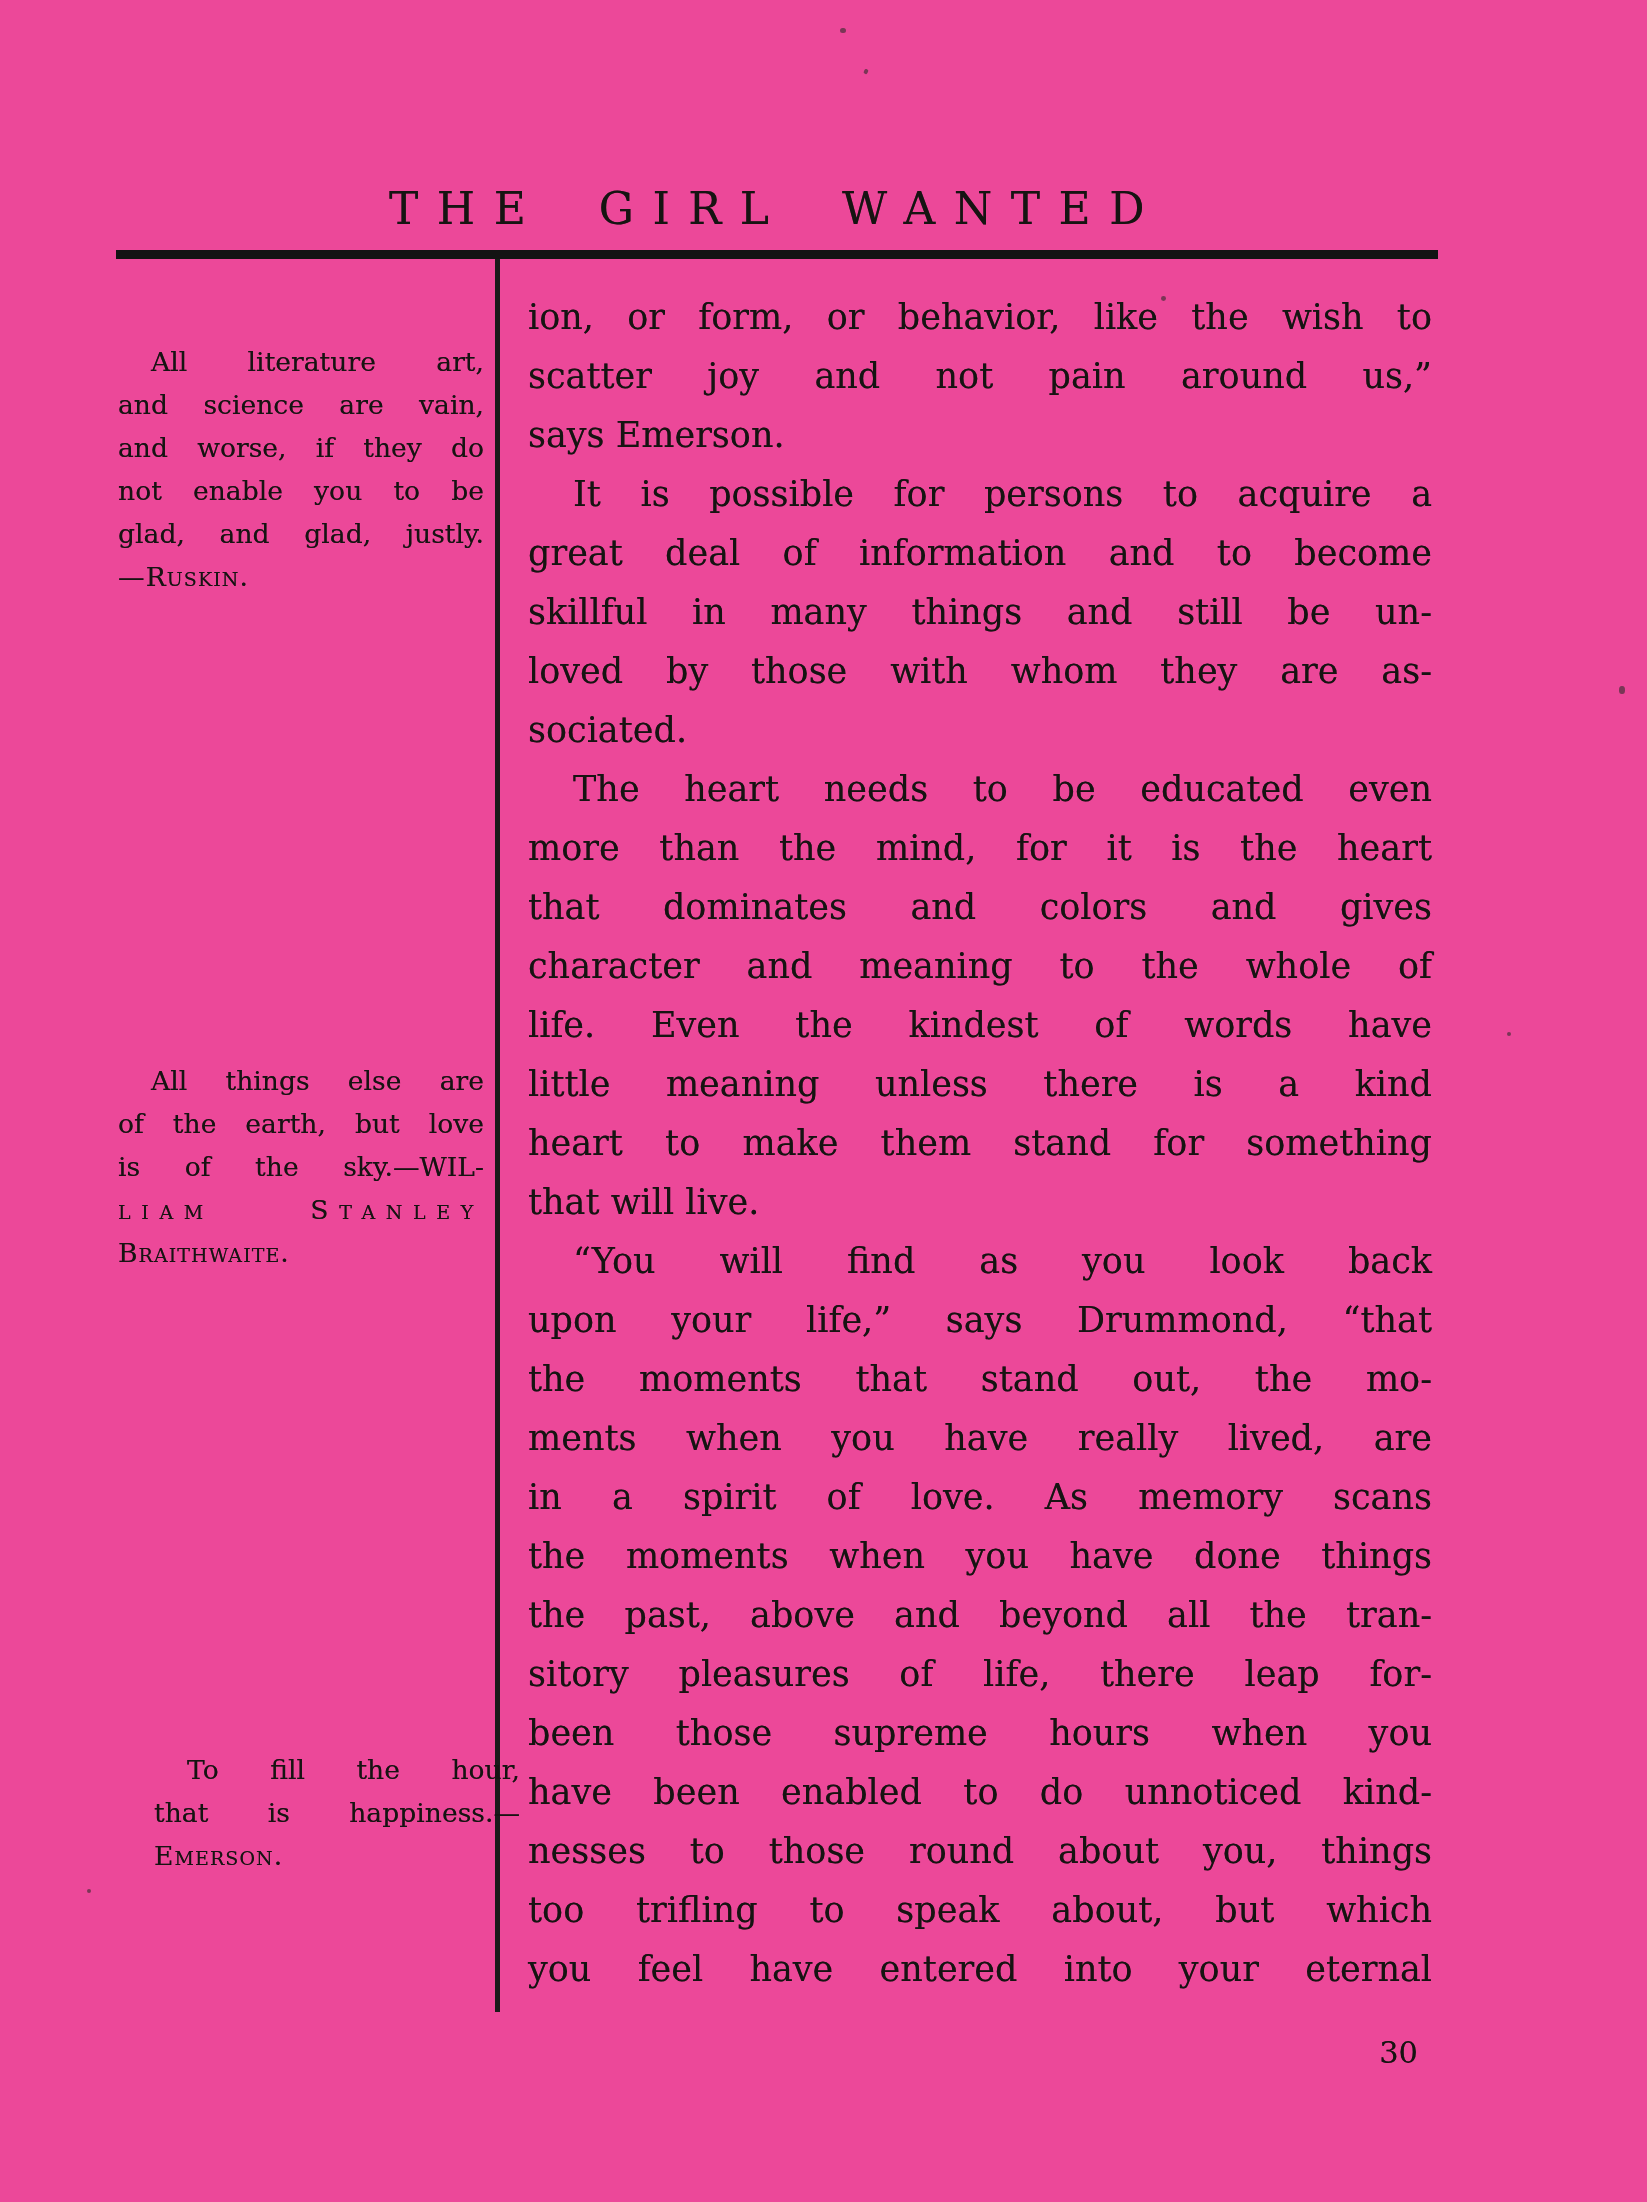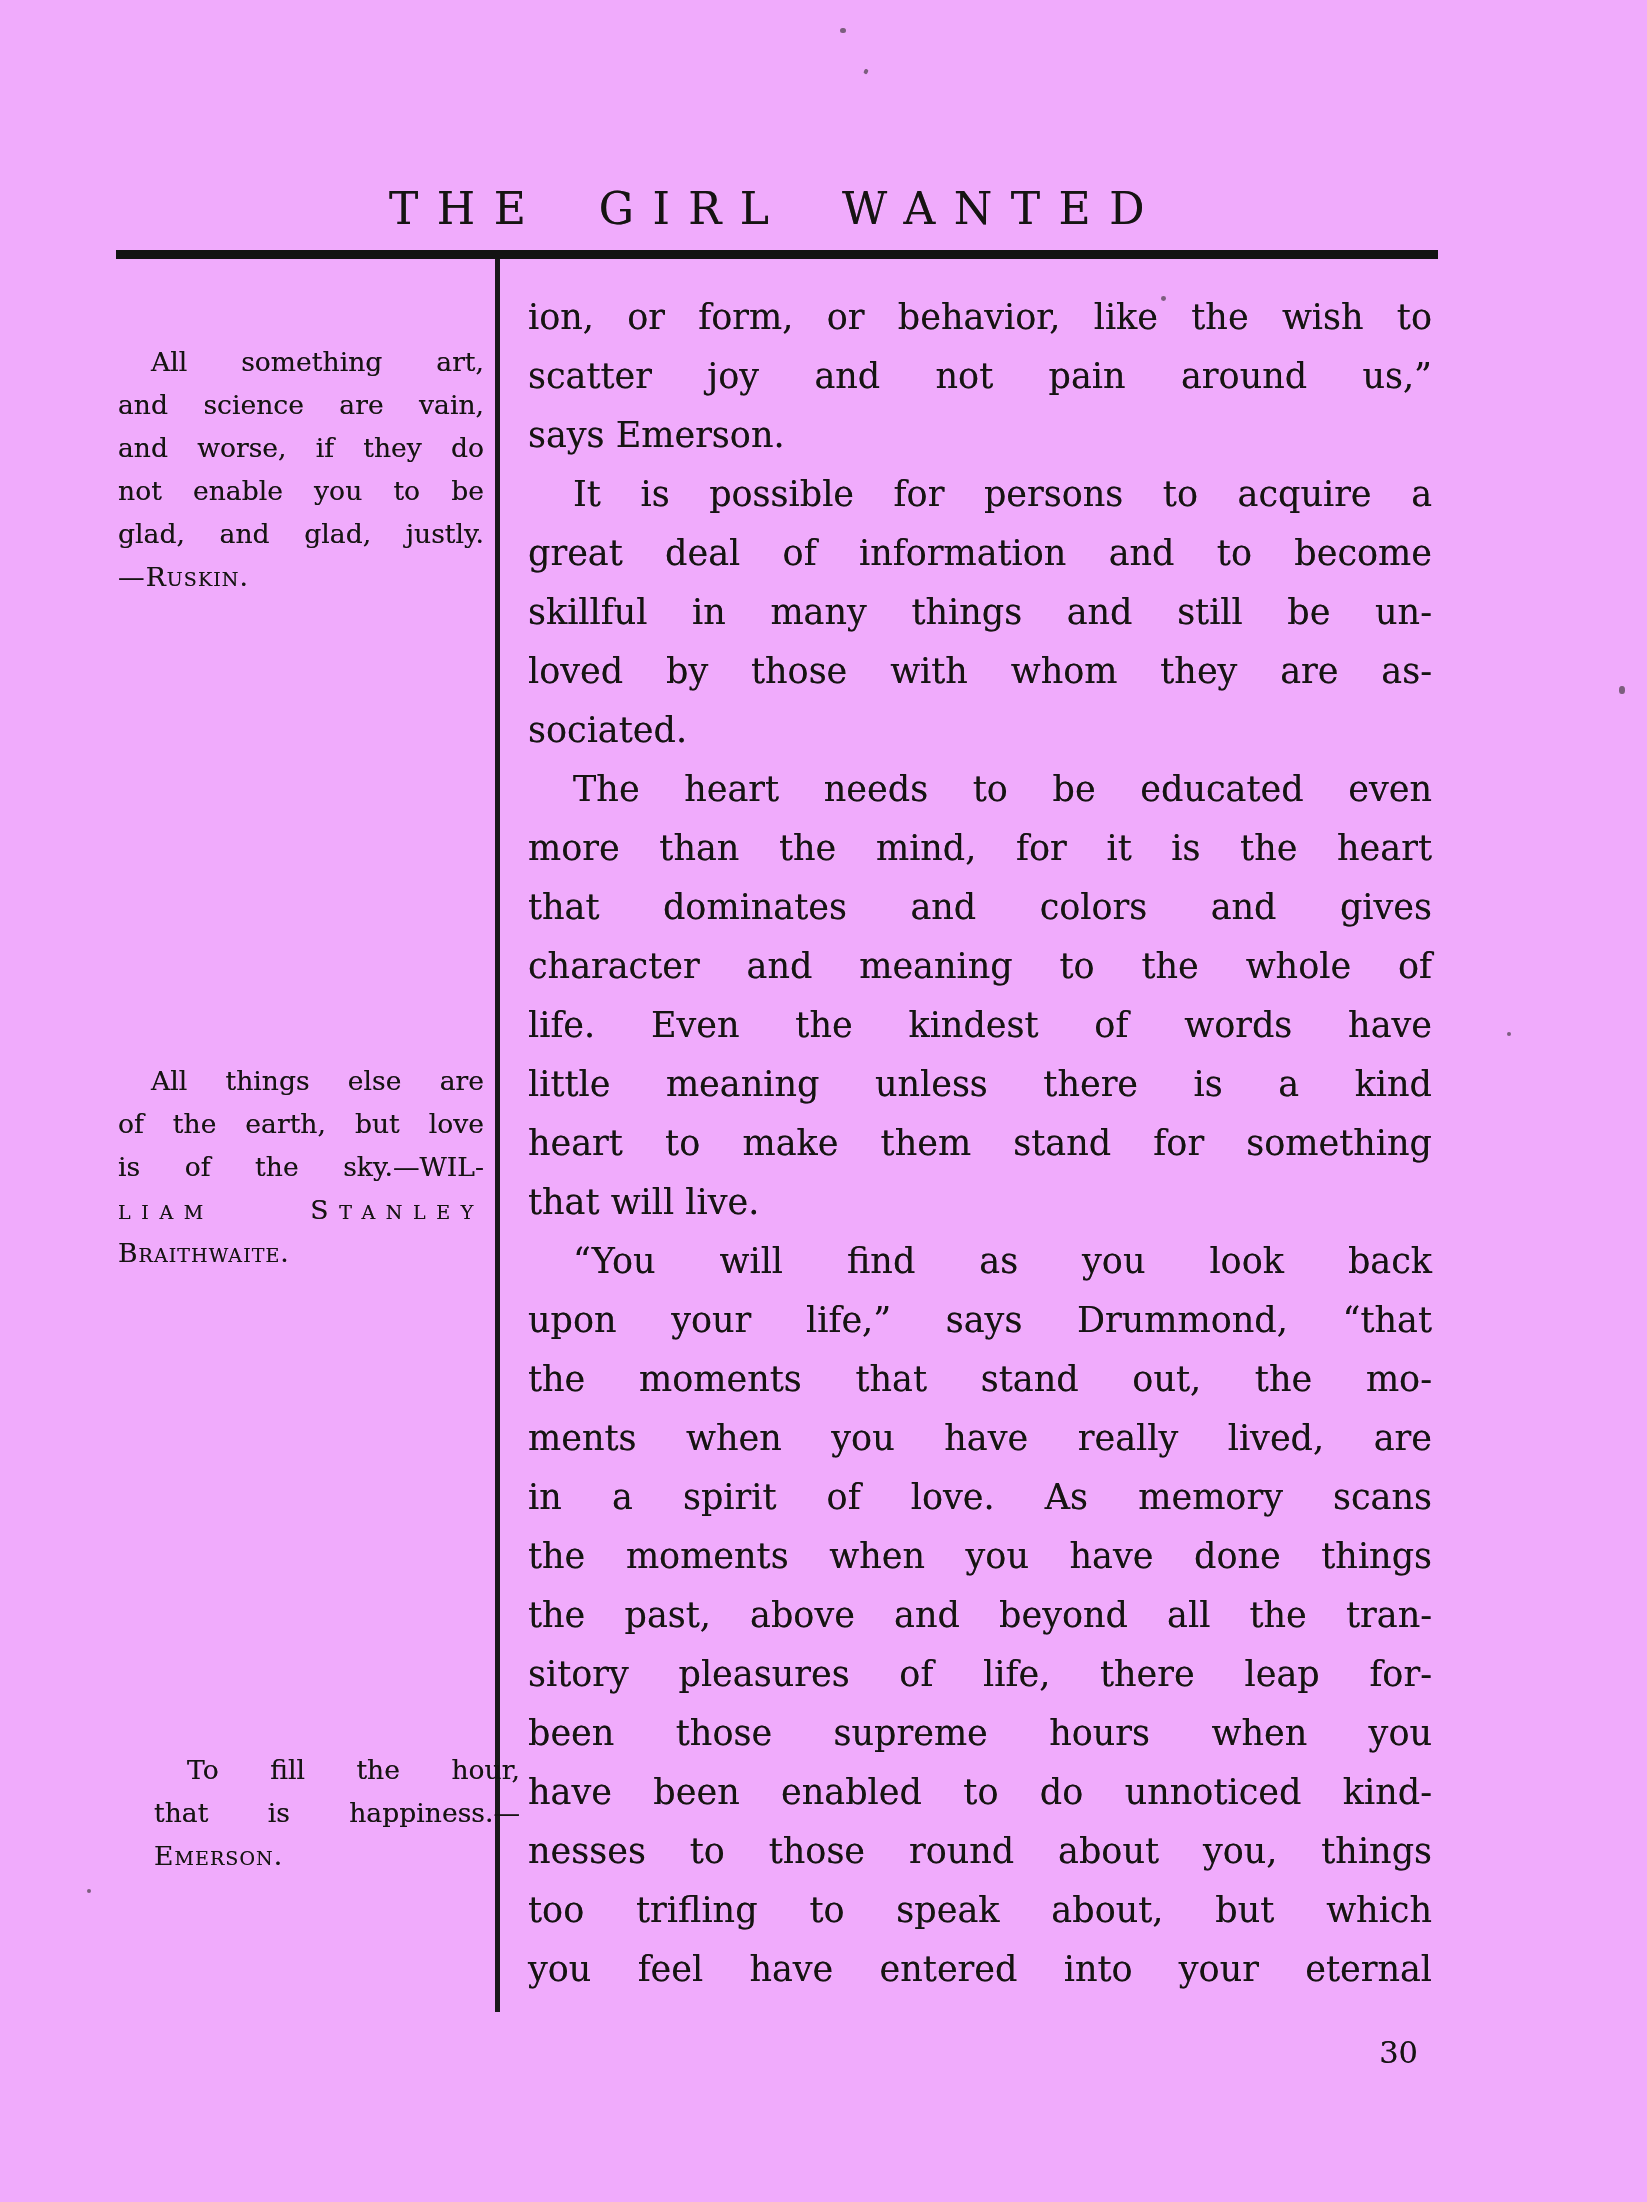--- a/index.html
+++ b/index.html
@@ -1,19 +1,19 @@
 <!DOCTYPE html>
 <html><head>
 <meta charset="utf-8">
 <style>
   html,body{margin:0;padding:0;background:#d8d8d4;}
   .page{
     position:relative;
     width:1647px;height:2203px;
-    background:#f0abfc;
+    background:#ec4899;
     color:#161412;
     font-family:"DejaVu Serif","Liberation Serif",serif;
     overflow:hidden;
     text-shadow:0 0 0.4px rgba(10,10,10,.55);
   }
   .title{
     position:absolute;top:183px;left:116px;width:1320px;margin:0;
     text-align:center;font-size:44px;font-weight:normal;
     letter-spacing:.42em;word-spacing:.5em;white-space:nowrap;
   }
@@ -62,21 +62,21 @@
   <span class="speck s4"></span>
   <span class="speck s5"></span>
   <span class="speck s6"></span>
 
   <h1 class="title">THE GIRL WANTED</h1>
   <div class="hrule"></div>
   <div class="vrule"></div>
 
   <aside class="margin-col">
       <div class="quote">
-        <div class="qline indent">All something art,</div>
+        <div class="qline indent">All literature art,</div>
         <div class="qline">and science are vain,</div>
         <div class="qline">and worse, if they do</div>
         <div class="qline">not enable you to be</div>
         <div class="qline">glad, and glad, justly.</div>
         <div class="qline end sc">—Ruskin.</div>
       </div>
       <div class="quote">
         <div class="qline indent">All things else are</div>
         <div class="qline">of the earth, but love</div>
         <div class="qline">is of the sky.—WIL-</div>

